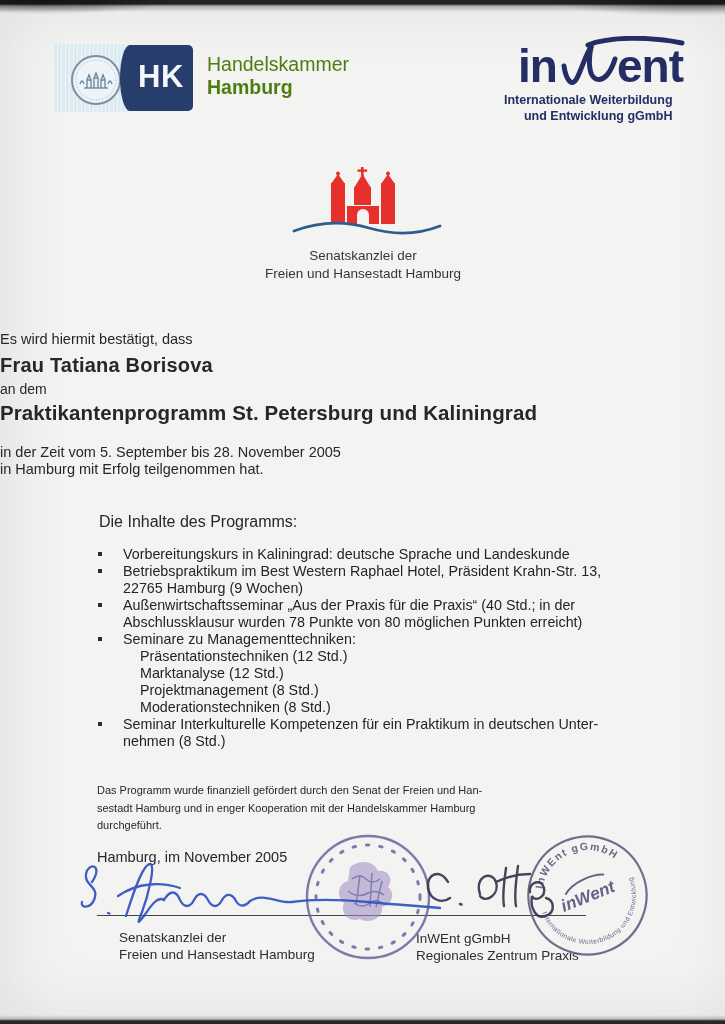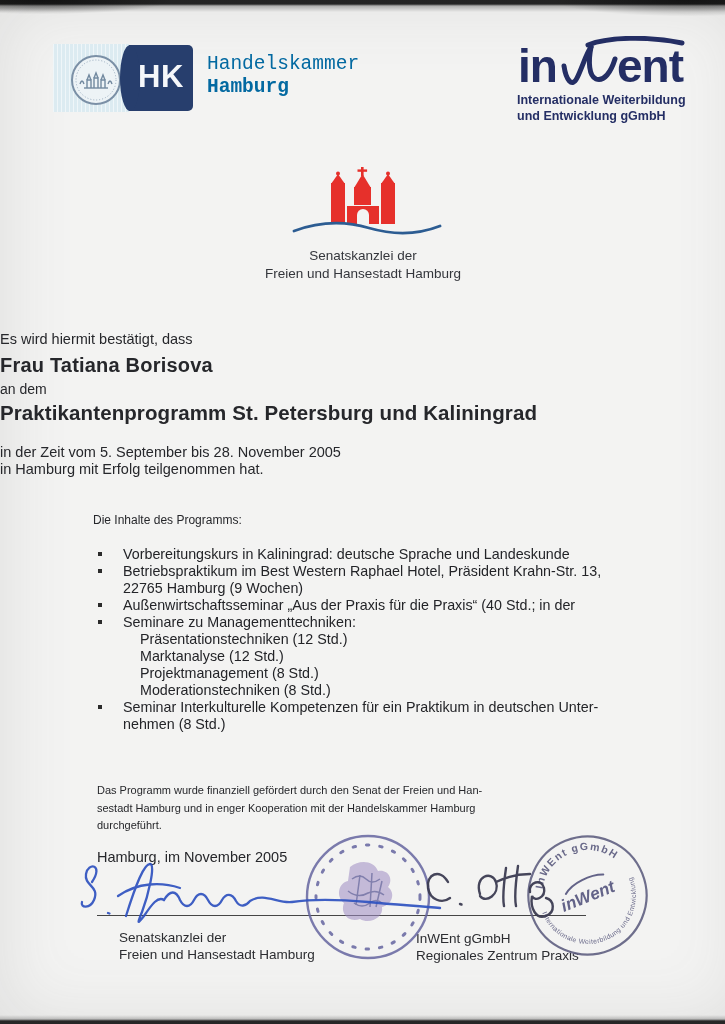--- a/index.html
+++ b/index.html
@@ -21,43 +21,43 @@
     background:linear-gradient(to top, rgba(12,12,12,.88) 0 3px, rgba(12,12,12,.2) 5px, rgba(0,0,0,0) 9px);}
 
   
   .hk-box{position:absolute;left:53px;top:44px;width:76px;height:68px;
     background:#dcebf1;
     background-image:repeating-linear-gradient(90deg, rgba(255,255,255,.55) 0 1px, rgba(0,0,0,0) 1px 4px);}
   .hk-seal{position:absolute;left:69px;top:53px;}
   .hk-panel{position:absolute;left:129px;top:45px;width:64px;height:66px;background:#273e6d;border-radius:0 5px 5px 0;}
   .hk-panel::before{content:'';position:absolute;left:-9px;top:0;width:20px;height:100%;background:#273e6d;border-radius:50%/50%;}
   .hk-abbr{position:absolute;left:0;right:0;top:14px;text-align:center;color:#f5f7fa;font-size:31px;font-weight:700;letter-spacing:.5px;}
-  .hk-name{position:absolute;left:207px;top:53px;color:#0369a1;font-size:19.5px;line-height:23px;font-family:Liberation Mono, monospace;}
+  .hk-name{position:absolute;left:207px;top:53px;color:#4d7c0f;font-size:19.5px;line-height:23px;}
   .hk-name .l2{font-weight:700;}
 
   
   .inwent{position:absolute;left:516px;top:36px;width:175px;}
-  .inwent-sub{position:absolute;left:517px;top:92px;color:#242e64;font-size:12.5px;font-weight:700;line-height:16px;}
+  .inwent-sub{position:absolute;left:504px;top:92px;color:#242e64;font-size:12.5px;font-weight:700;line-height:16px;text-align:right;}
 
   
   .castle{position:absolute;left:317px;top:166px;}
   .wave{position:absolute;left:291px;top:220px;}
   .emblem-cap{position:absolute;left:233px;top:247px;width:260px;text-align:center;color:#34363c;font-size:13.5px;line-height:18px;}
 
   
   .cline{position:absolute;left:0;right:0;}
   .t-confirm{top:331px;font-size:14.5px;}
   .t-name{top:354px;font-size:20px;font-weight:700;letter-spacing:.2px;}
   .t-andem{top:381px;font-size:14px;}
   .t-program{top:401px;font-size:20.5px;font-weight:700;letter-spacing:.1px;}
   .t-period1{top:444px;font-size:14.5px;}
   .t-period2{top:461px;font-size:14.5px;}
 
   
-  .contents-heading{position:absolute;left:93px;top:513px;font-size:12px;}
+  .contents-heading{position:absolute;left:99px;top:513px;font-size:16px;}
   .bullets{position:absolute;left:97px;top:546px;width:552px;font-size:14.3px;line-height:17px;color:#232428;}
   .bi{position:relative;padding-left:26px;}
   .bi::before{content:'';position:absolute;left:1px;top:6px;width:4px;height:4px;background:#2b2b2b;}
   .bi .sub{padding-left:17px;}
 
   
   .closing{position:absolute;left:97px;top:782px;width:548px;font-size:11px;line-height:17.5px;}
   .dateline{position:absolute;left:97px;top:849px;font-size:14.5px;}
 
   
@@ -147,20 +147,21 @@
   <div class="bullets">
     <div class="bi">
       <div>Vorbereitungskurs in Kaliningrad: deutsche Sprache und Landeskunde</div>
     </div>
     <div class="bi">
       <div>Betriebspraktikum im Best Western Raphael Hotel, Präsident Krahn-Str. 13,</div>
       <div>22765 Hamburg (9 Wochen)</div>
     </div>
     <div class="bi">
       <div>Außenwirtschaftsseminar „Aus der Praxis für die Praxis“ (40 Std.; in der</div>
+      <div>Abschlussklausur wurden 78 Punkte von 80 möglichen Punkten erreicht)</div>
     </div>
     <div class="bi">
       <div>Seminare zu Managementtechniken:</div>
       <div class="sub">Präsentationstechniken (12 Std.)</div>
       <div class="sub">Marktanalyse (12 Std.)</div>
       <div class="sub">Projektmanagement (8 Std.)</div>
       <div class="sub">Moderationstechniken (8 Std.)</div>
     </div>
     <div class="bi">
       <div>Seminar Interkulturelle Kompetenzen für ein Praktikum in deutschen Unter-</div>

